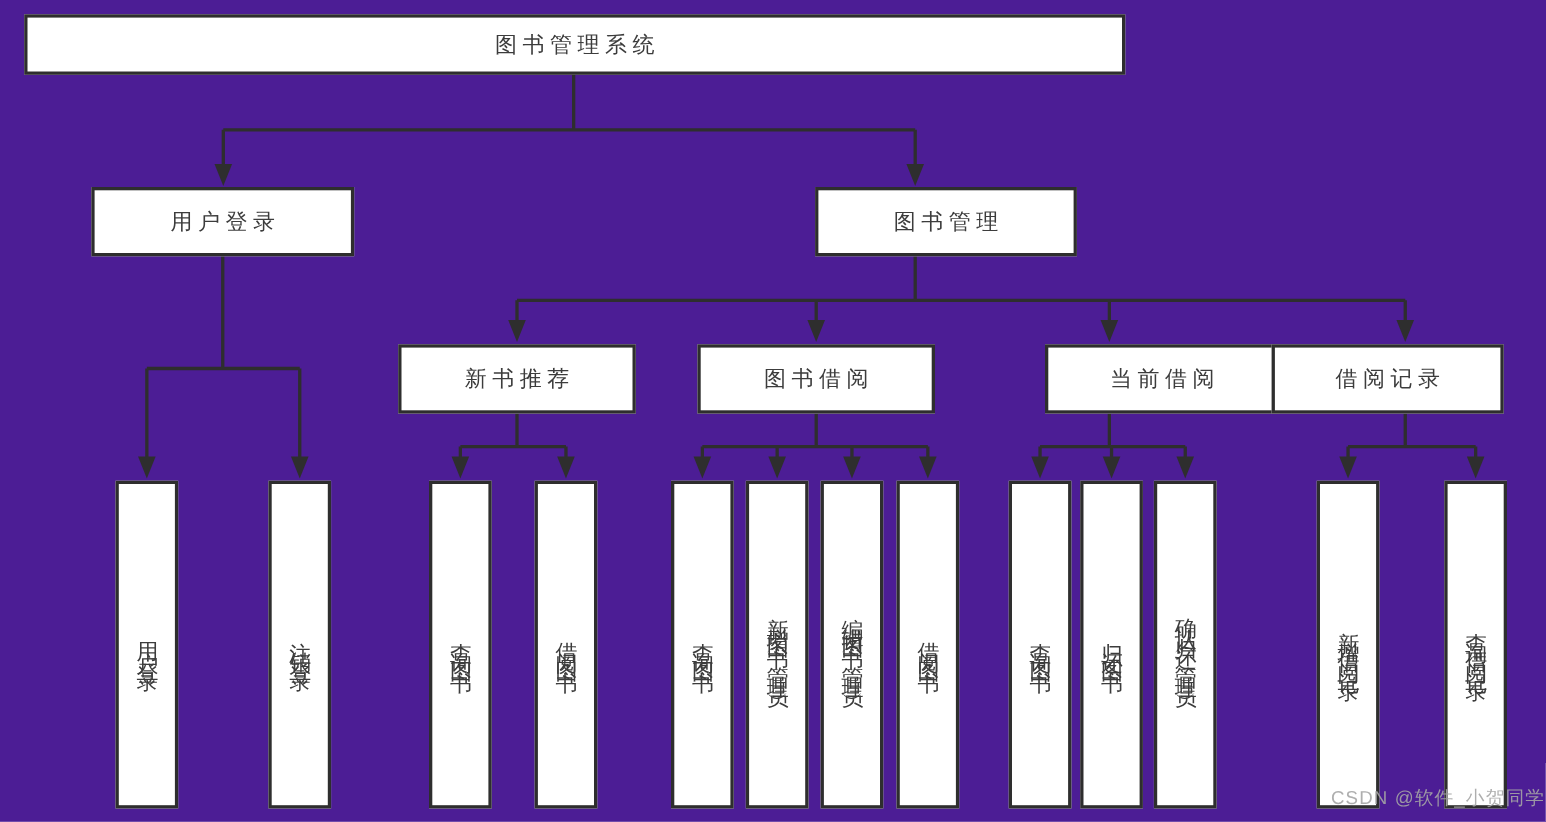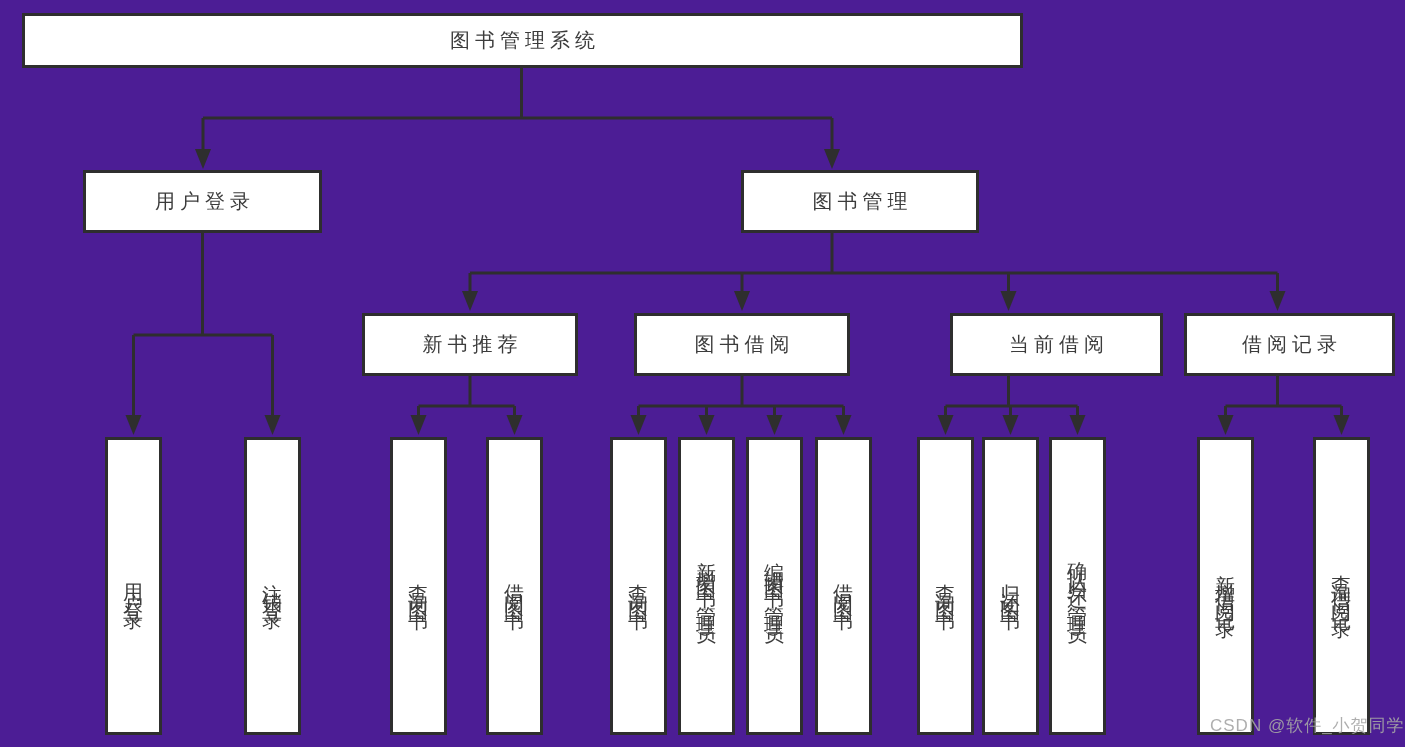--- a/index.html
+++ b/index.html
@@ -50,21 +50,21 @@
     line-height: 1;
     letter-spacing: 9px;
   }
   
   .n-root            { left: 22px;   top: 13px;  width: 1001px; height: 55px; }
   .n-user-login      { left: 83px;   top: 170px; width: 239px;  height: 63px; }
   .n-book-mgmt       { left: 713px;  top: 170px; width: 238px;  height: 63px; margin-left: 28px; }
   .n-new-book        { left: 362px;  top: 313px; width: 216px;  height: 63px; }
   .n-book-borrow     { left: 634px;  top: 313px; width: 216px;  height: 63px; }
   .n-current-borrow  { left: 902px;  top: 313px; width: 213px;  height: 63px; margin-left: 48px; }
-  .n-borrow-records  { left: 1184px; top: 313px; width: 211px;  height: 63px; }
+  .n-borrow-records  { left: 1156px; top: 313px; width: 211px;  height: 63px; }
   
   .leaf { top: 437px; width: 57px; height: 298px; }
   .l-1  { left: 105px; }
   .l-2  { left: 244px; }
   .l-3  { left: 390px; }
   .l-4  { left: 486px; }
   .l-5  { left: 610px; }
   .l-6  { left: 678px; }
   .l-7  { left: 746px; }
   .l-8  { left: 815px; }

